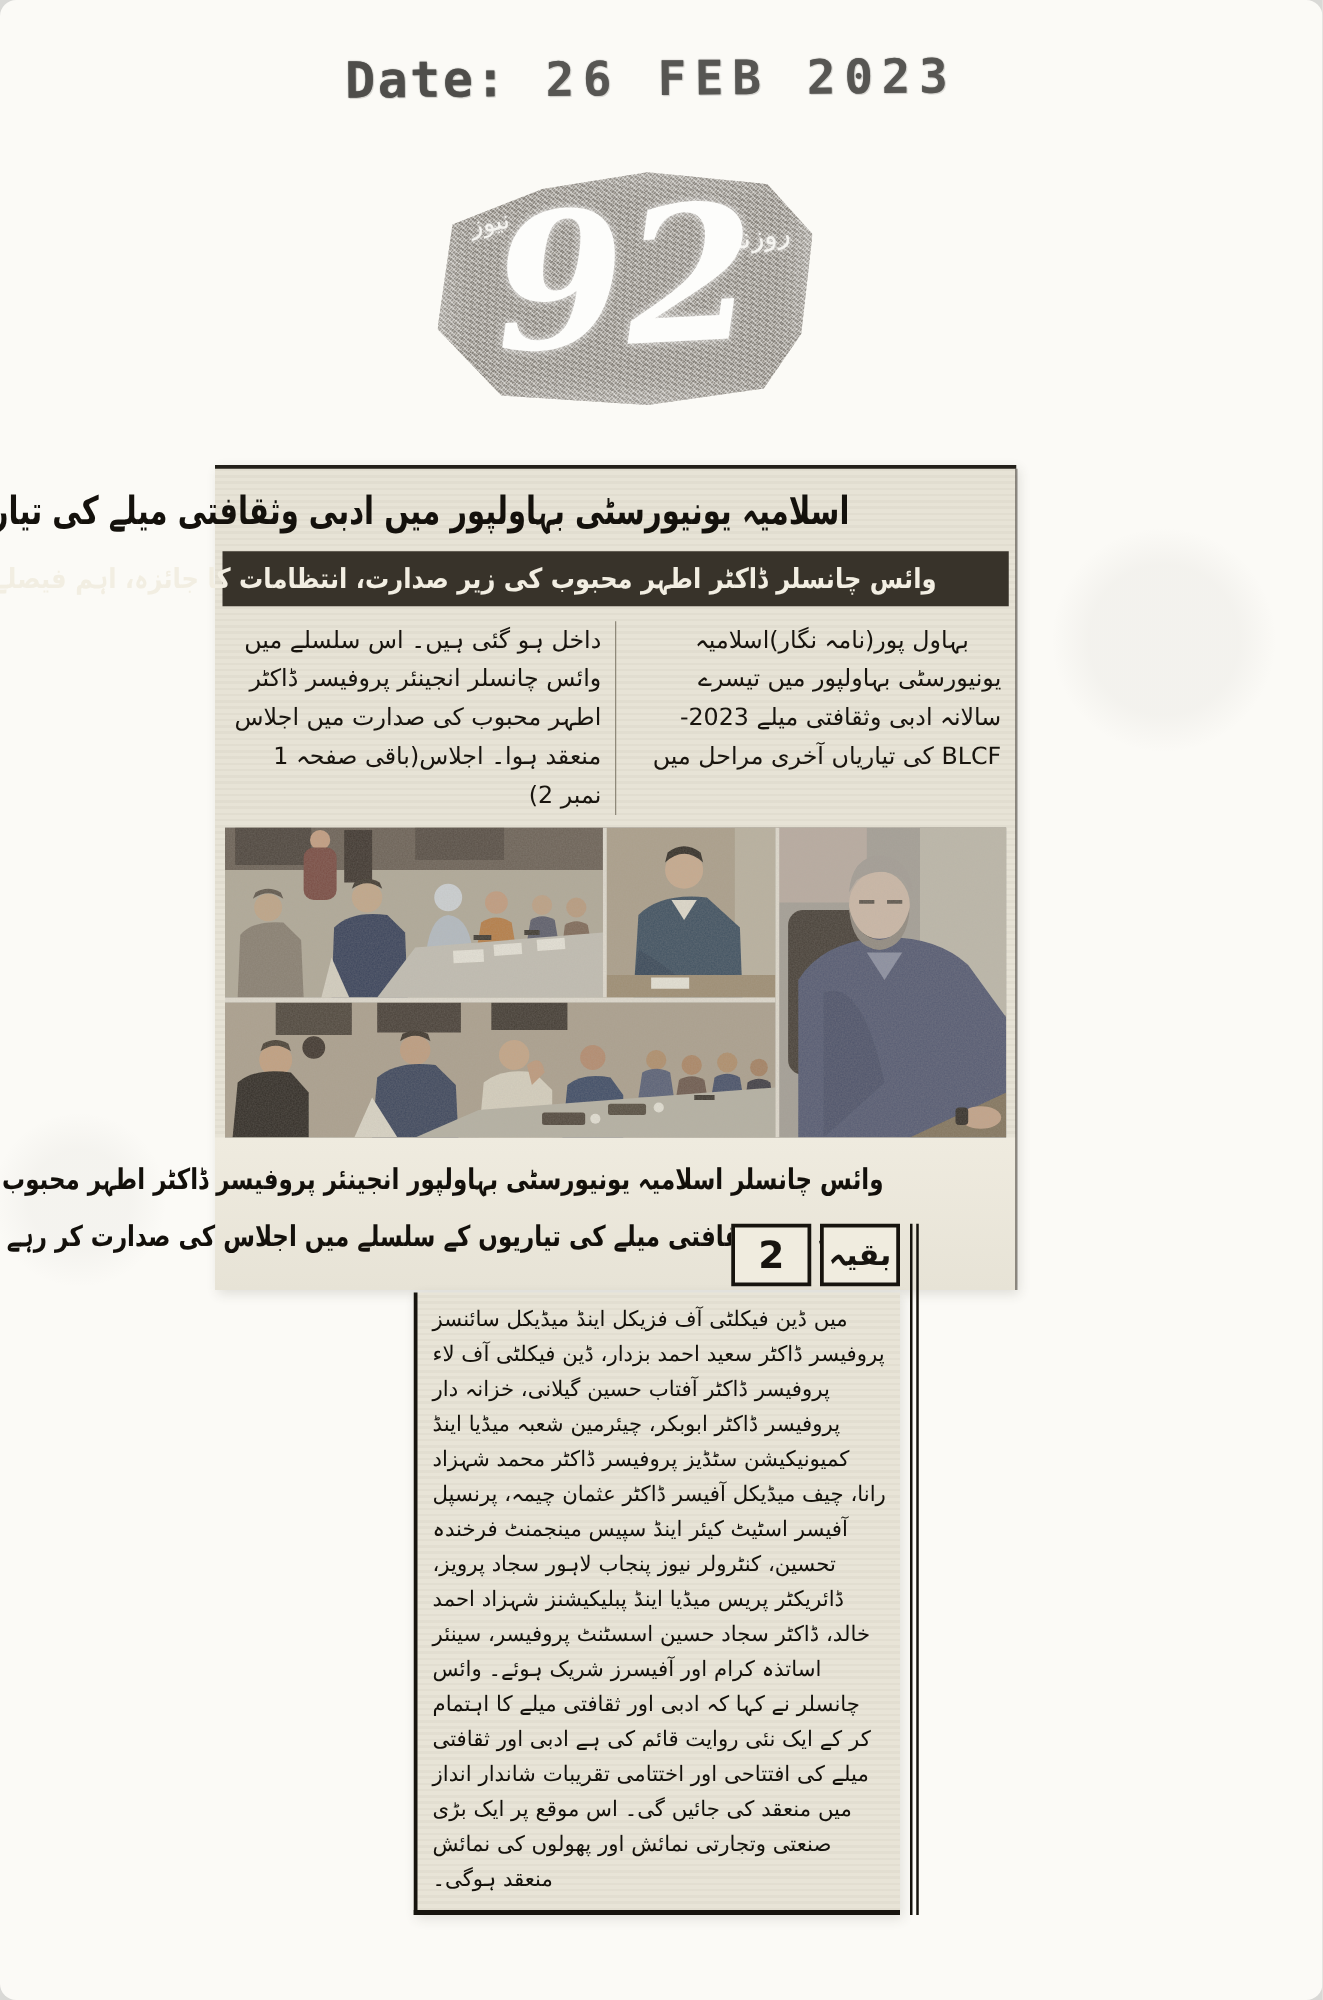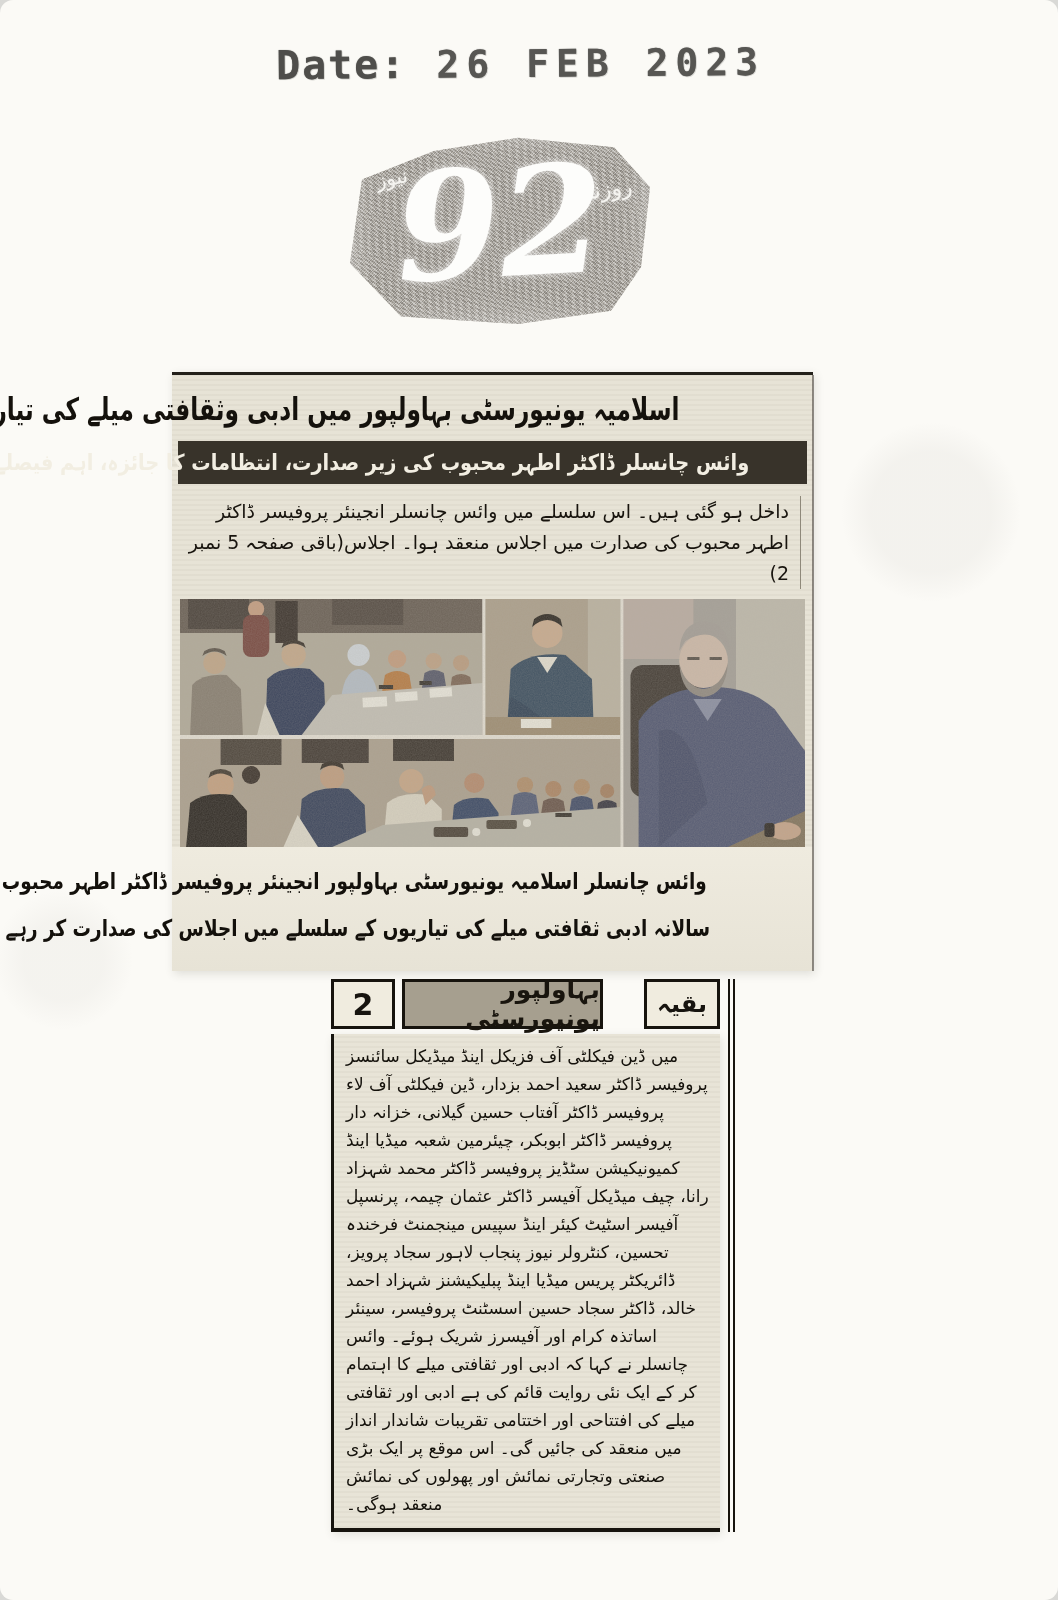--- a/index.html
+++ b/index.html
@@ -89,21 +89,21 @@
   .caption-line span { display:inline-block; transform:scaleX(.8); transform-origin:center;
     font-size:23px; font-weight:600; }
 
   
   .cont {
     position:absolute; left:331px; top:979px; width:404px;
     padding-right:8px; border-right:7px double #17140e;
   }
   .cont-head { display:flex; direction:rtl; gap:7px; height:50px; }
   .box { border:3px solid #17140e; display:flex; align-items:center; justify-content:center; }
-  .box-baqiya { width:76px; background:#f0ecdf; font-size:24px; font-weight:700; direction:rtl;margin-left:34px; }
+  .box-baqiya { width:64px; background:#f0ecdf; font-size:24px; font-weight:700; direction:rtl; }
   .box-title  { flex:1; background:#a69f8f; font-size:25px; font-weight:700; direction:rtl; color:#19150e; }
   .box-num    { width:64px; background:#f0ecdf; font-size:30px; font-weight:700; }
   .cont-body {
     margin-top:5px; background:#e8e4d7;
     background-image:repeating-linear-gradient(0deg, rgba(118,110,94,.05) 0 2px, transparent 2px 5px);
     border-left:3px solid #17140e; border-bottom:4px solid #17140e;
     padding:8px 10px 10px 12px;
     direction:rtl; text-align:left; font-size:17px; line-height:28px; color:#14110b;
     box-shadow:2px 3px 9px rgba(60,55,45,.12);
   }
@@ -126,21 +126,22 @@
   </div>
 
   <div class="clip">
     <div class="headline">
       <span class="headline-inner">اسلامیہ یونیورسٹی بہاولپور میں ادبی وثقافتی میلے کی تیاریاں تیز</span>
     </div>
     <div class="subhead">
       <span class="subhead-inner">وائس چانسلر ڈاکٹر اطہر محبوب کی زیر صدارت، انتظامات کا جائزہ، اہم فیصلے</span>
     </div>
     <div class="cols">
-      <div class="col col-left">داخل ہو گئی ہیں۔ اس سلسلے میں وائس چانسلر انجینئر پروفیسر ڈاکٹر اطہر محبوب کی صدارت میں اجلاس منعقد ہوا۔ اجلاس(باقی صفحہ 5 نمبر 2)</div>
+      <div class="col col-right">بہاول پور(نامہ نگار)اسلامیہ یونیورسٹی بہاولپور میں تیسرے سالانہ ادبی وثقافتی میلے 2023-BLCF کی تیاریاں آخری مراحل میں</div>
+      <div class="col col-left">داخل ہو گئی ہیں۔ اس سلسلے میں وائس چانسلر انجینئر پروفیسر ڈاکٹر اطہر محبوب کی صدارت میں اجلاس منعقد ہوا۔ اجلاس(باقی صفحہ 1 نمبر 2)</div>
     </div>
 
     <div class="photo">
       <svg viewBox="0 0 616 248" preserveAspectRatio="none">
         <defs>
           <filter id="grain" x="0" y="0" width="100%" height="100%">
             <feTurbulence type="fractalNoise" baseFrequency="0.85" numOctaves="2" result="n"></feTurbulence>
             <feColorMatrix in="n" type="matrix" values="0 0 0 0 0.45  0 0 0 0 0.42  0 0 0 0 0.38  0 0 0 0.55 0"></feColorMatrix>
           </filter>
         </defs>
@@ -251,19 +252,18 @@
 
     <div class="caption">
       <span class="caption-line"><span>وائس چانسلر اسلامیہ یونیورسٹی بہاولپور انجینئر پروفیسر ڈاکٹر اطہر محبوب تیسرے</span></span>
       <span class="caption-line"><span>سالانہ ادبی ثقافتی میلے کی تیاریوں کے سلسلے میں اجلاس کی صدارت کر رہے ہیں</span></span>
     </div>
   </div>
 
   <div class="cont">
     <div class="cont-head">
       <div class="box box-baqiya">بقیہ</div>
-      <div class="box box-title">بہاولپور یونیورسٹی</div>
       <div class="box box-num">2</div>
     </div>
     <div class="cont-body">میں ڈین فیکلٹی آف فزیکل اینڈ میڈیکل سائنسز پروفیسر ڈاکٹر سعید احمد بزدار، ڈین فیکلٹی آف لاء پروفیسر ڈاکٹر آفتاب حسین گیلانی، خزانہ دار پروفیسر ڈاکٹر ابوبکر، چیئرمین شعبہ میڈیا اینڈ کمیونیکیشن سٹڈیز پروفیسر ڈاکٹر محمد شہزاد رانا، چیف میڈیکل آفیسر ڈاکٹر عثمان چیمہ، پرنسپل آفیسر اسٹیٹ کیئر اینڈ سپیس مینجمنٹ فرخندہ تحسین، کنٹرولر نیوز پنجاب لاہور سجاد پرویز، ڈائریکٹر پریس میڈیا اینڈ پبلیکیشنز شہزاد احمد خالد، ڈاکٹر سجاد حسین اسسٹنٹ پروفیسر، سینئر اساتذہ کرام اور آفیسرز شریک ہوئے۔ وائس چانسلر نے کہا کہ ادبی اور ثقافتی میلے کا اہتمام کر کے ایک نئی روایت قائم کی ہے ادبی اور ثقافتی میلے کی افتتاحی اور اختتامی تقریبات شاندار انداز میں منعقد کی جائیں گی۔ اس موقع پر ایک بڑی صنعتی وتجارتی نمائش اور پھولوں کی نمائش منعقد ہوگی۔</div>
   </div>
 
 </div>
 
 </body></html>

